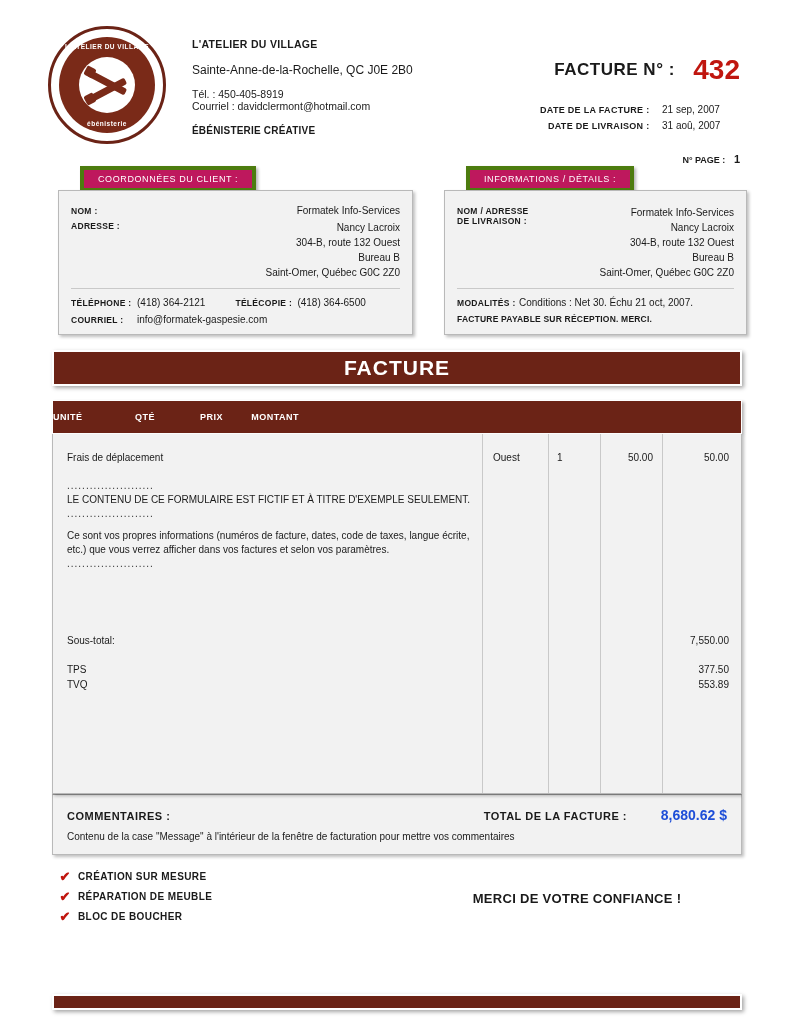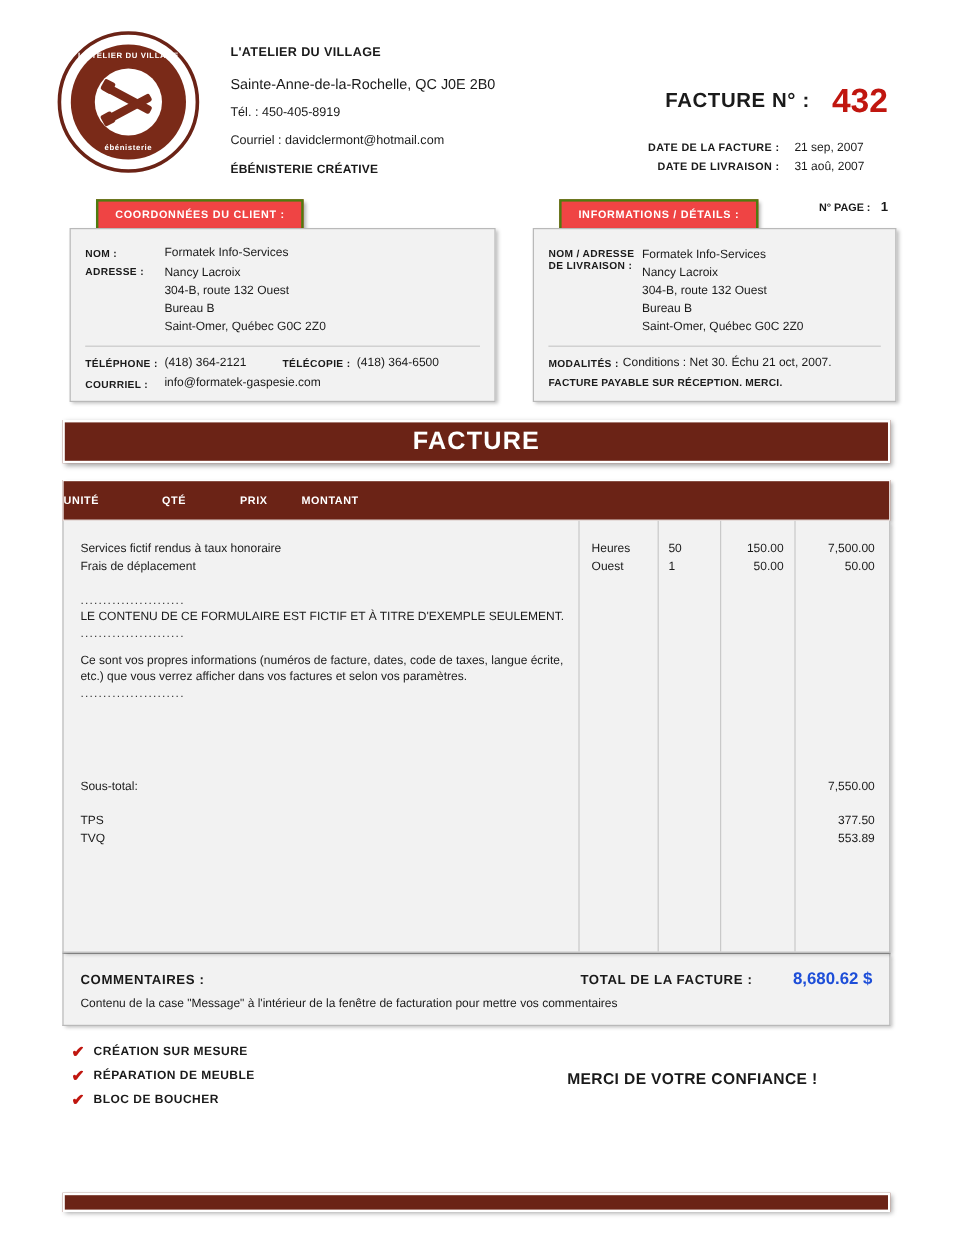--- a/index.html
+++ b/index.html
@@ -48,52 +48,52 @@
     position:absolute; width:100%; text-align:center;
     font-size:6.5px; font-weight:bold; letter-spacing:0.5px; color:#ffffff;
   }
   .logo-text-top { top:6px; }
   .logo-text-bot { bottom:6px; }
 
   .company { position:absolute; left:192px; top:38px; width:300px; }
   .company .name { font-size:10.5px; font-weight:bold; letter-spacing:0.3px; }
   .company .addr { font-size:12px; margin-top:13px; }
   .company .tel { font-size:10.5px; margin-top:11px; }
-  .company .mail { font-size:10.5px; margin-top:11px; }
+  .company .mail { font-size:10.5px; }
   .company .slogan { font-size:10px; font-weight:bold; margin-top:13px; letter-spacing:0.2px; }
 
-  .invoice-block { position:absolute; right:54px; top:68px; text-align:right; }
+  .invoice-block { position:absolute; right:54px; top:54px; text-align:right; }
   .inv-title { font-size:17px; font-weight:bold; letter-spacing:0.5px; display:inline-block; vertical-align:middle;}
   .inv-num { font-size:28px; font-weight:bold; color:#c0160f; display:inline-block; vertical-align:middle; margin-left:14px; }
   .inv-dates { margin-top:18px; font-size:9px; }
   .inv-dates .row { margin-top:5px; }
   .inv-dates .lbl { font-weight:bold; letter-spacing:0.3px; }
   .inv-dates .val { display:inline-block; min-width:78px; text-align:left; margin-left:10px; font-size:10px; font-weight:normal; }
   .page-no { margin-top:22px; font-size:9px; font-weight:bold; }
   .page-no .pval { font-size:11px; margin-left:6px; }
 
   
   .boxes { position:relative; margin:6px 52px 0 52px; height:180px; }
   .box { position:absolute; top:24px; background:#f2f2f2; border:1px solid #b9b9b9;
          box-shadow:2px 2px 3px rgba(0,0,0,0.25); }
   .box.left { left:6px; width:355px; height:145px; }
   .box.right { left:392px; width:303px; height:145px; }
   .tab {
-    position:absolute; top:0px; height:26px; background:#ef4444;
-    border:2px solid #4d7c0f; color:#fff; font-size:9px; font-weight:bold;
+    position:absolute; top:0px; height:26px; background:#be185d;
+    border:4px solid #4d7c0f; color:#fff; font-size:9px; font-weight:normal;
     letter-spacing:0.6px; display:flex; align-items:center; padding:0 14px;
     box-shadow:2px 2px 3px rgba(0,0,0,0.3);
   }
   .tab.left { left:28px; }
   .tab.right { left:414px; }
   .box-body { padding:14px 12px 0 12px; font-size:10px; }
   .kv { display:flex; margin-bottom:4px; }
   .kv .k { width:66px; font-size:8.5px; font-weight:bold; letter-spacing:0.3px; padding-top:1px; }
   .kv .k.wide { width:78px; }
-  .kv .v { flex:1; font-size:10px; }
+  .kv .v { flex:1; font-size:10px;text-align:right; }
   .kv .v div { line-height:15px; }
   .sep { border-top:1px solid #c9c9c9; margin:8px 0 8px 0; }
   .row2 { display:flex; font-size:10px; margin-bottom:6px;align-items:center; }
   .row2 .k { font-size:8.5px; font-weight:bold; letter-spacing:0.3px; width:66px; padding-top:1px;}
   .row2 .v { margin-right:30px; }
   .note { font-size:8.5px; font-weight:bold; letter-spacing:0.2px; margin-top:6px; }
 
   
   .banner {
     margin:4px 52px 0 52px; height:36px; background:#6b2316;
@@ -283,27 +283,20 @@
     </div>
 
     <div class="tbody">
       <div class="vline" style="right:258px;"></div>
       <div class="vline" style="right:192px;"></div>
       <div class="vline" style="right:140px;"></div>
       <div class="vline" style="right:78px;"></div>
 
       <div class="rows">
         <div class="line">
-          <div class="c-desc">Services fictif rendus à taux honoraire</div>
-          <div class="c-unit">Heures</div>
-          <div class="c-qte">50</div>
-          <div class="c-prix">150.00</div>
-          <div class="c-mont">7,500.00</div>
-        </div>
-        <div class="line">
           <div class="c-desc">Frais de déplacement</div>
           <div class="c-unit">Ouest</div>
           <div class="c-qte">1</div>
           <div class="c-prix">50.00</div>
           <div class="c-mont">50.00</div>
         </div>
 
         <div class="gap14"></div>
         <div class="para dots">.......................</div>
         <div class="para">LE CONTENU DE CE FORMULAIRE EST FICTIF ET À TITRE D'EXEMPLE SEULEMENT.</div>

